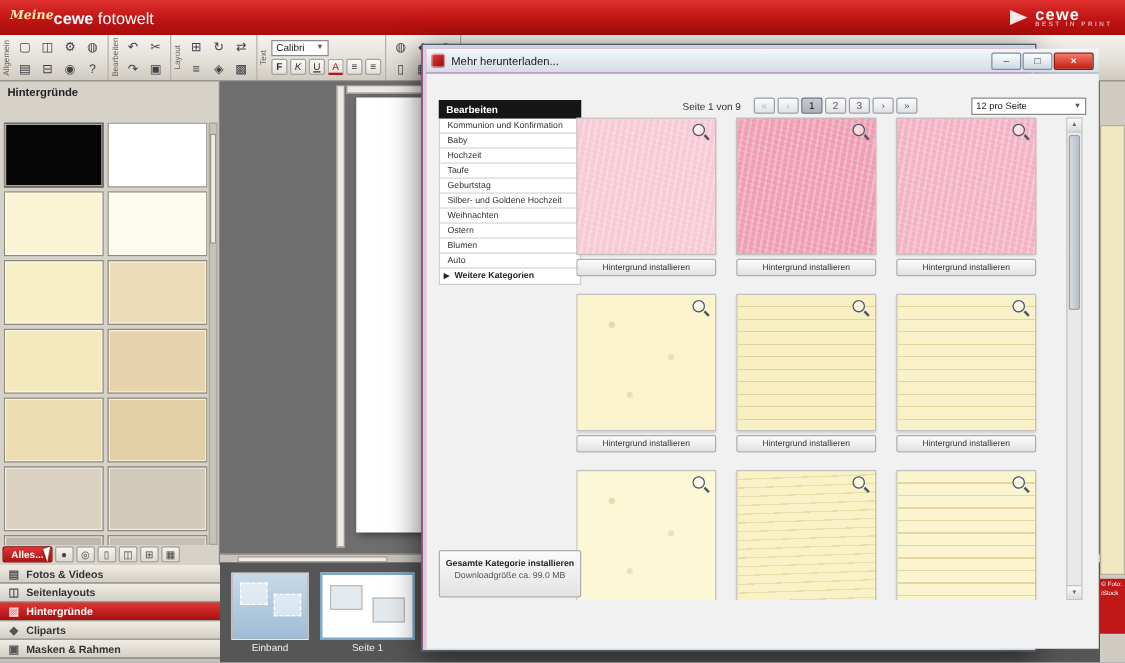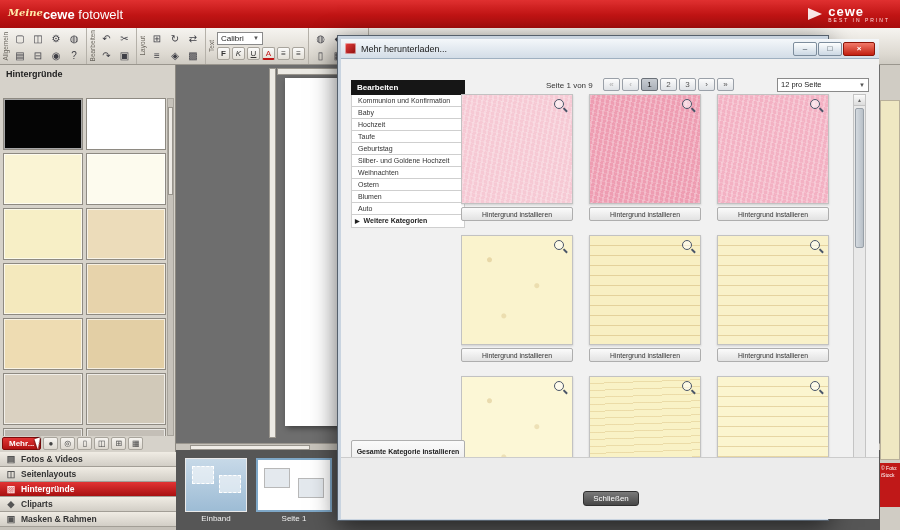--- a/index.html
+++ b/index.html
@@ -260,21 +260,21 @@
       <div class="swatch" style="background:#e3cfa5"></div>
       <div class="swatch" style="background:#dad1c1"></div>
       <div class="swatch" style="background:#d1c9b9"></div>
       <div class="swatch" style="background:#bcb7af"></div>
       <div class="swatch" style="background:#c4bfb7"></div>
     </div>
   <div class="panel-scroll">
     <div class="panel-scroll-thumb"></div>
   </div>
   <div class="panel-tools">
-    <button class="mehr-btn">Mehr...</button>
+    <button class="mehr-btn">Alles...</button>
     <span style="display:flex;gap:2px;">
         <span class="small-tool">●</span>
         <span class="small-tool">◎</span>
         <span class="small-tool">▯</span>
         <span class="small-tool">◫</span>
         <span class="small-tool">⊞</span>
         <span class="small-tool">▦</span>
       </span>
   </div>
 </div>
@@ -440,16 +440,13 @@
       <div class="scr-thumb"></div>
       <span class="scr-btn down">▼</span>
     </div>
 
     <div class="install-all">
       <div class="l1">Gesamte Kategorie installieren</div>
       <div class="l2">Downloadgröße ca. 99.0 MB</div>
     </div>
   </div>
 
-  <div class="dlg-footer">
-    <button class="close-btn">Schließen</button>
-  </div>
 </div>
 
 </body></html>

